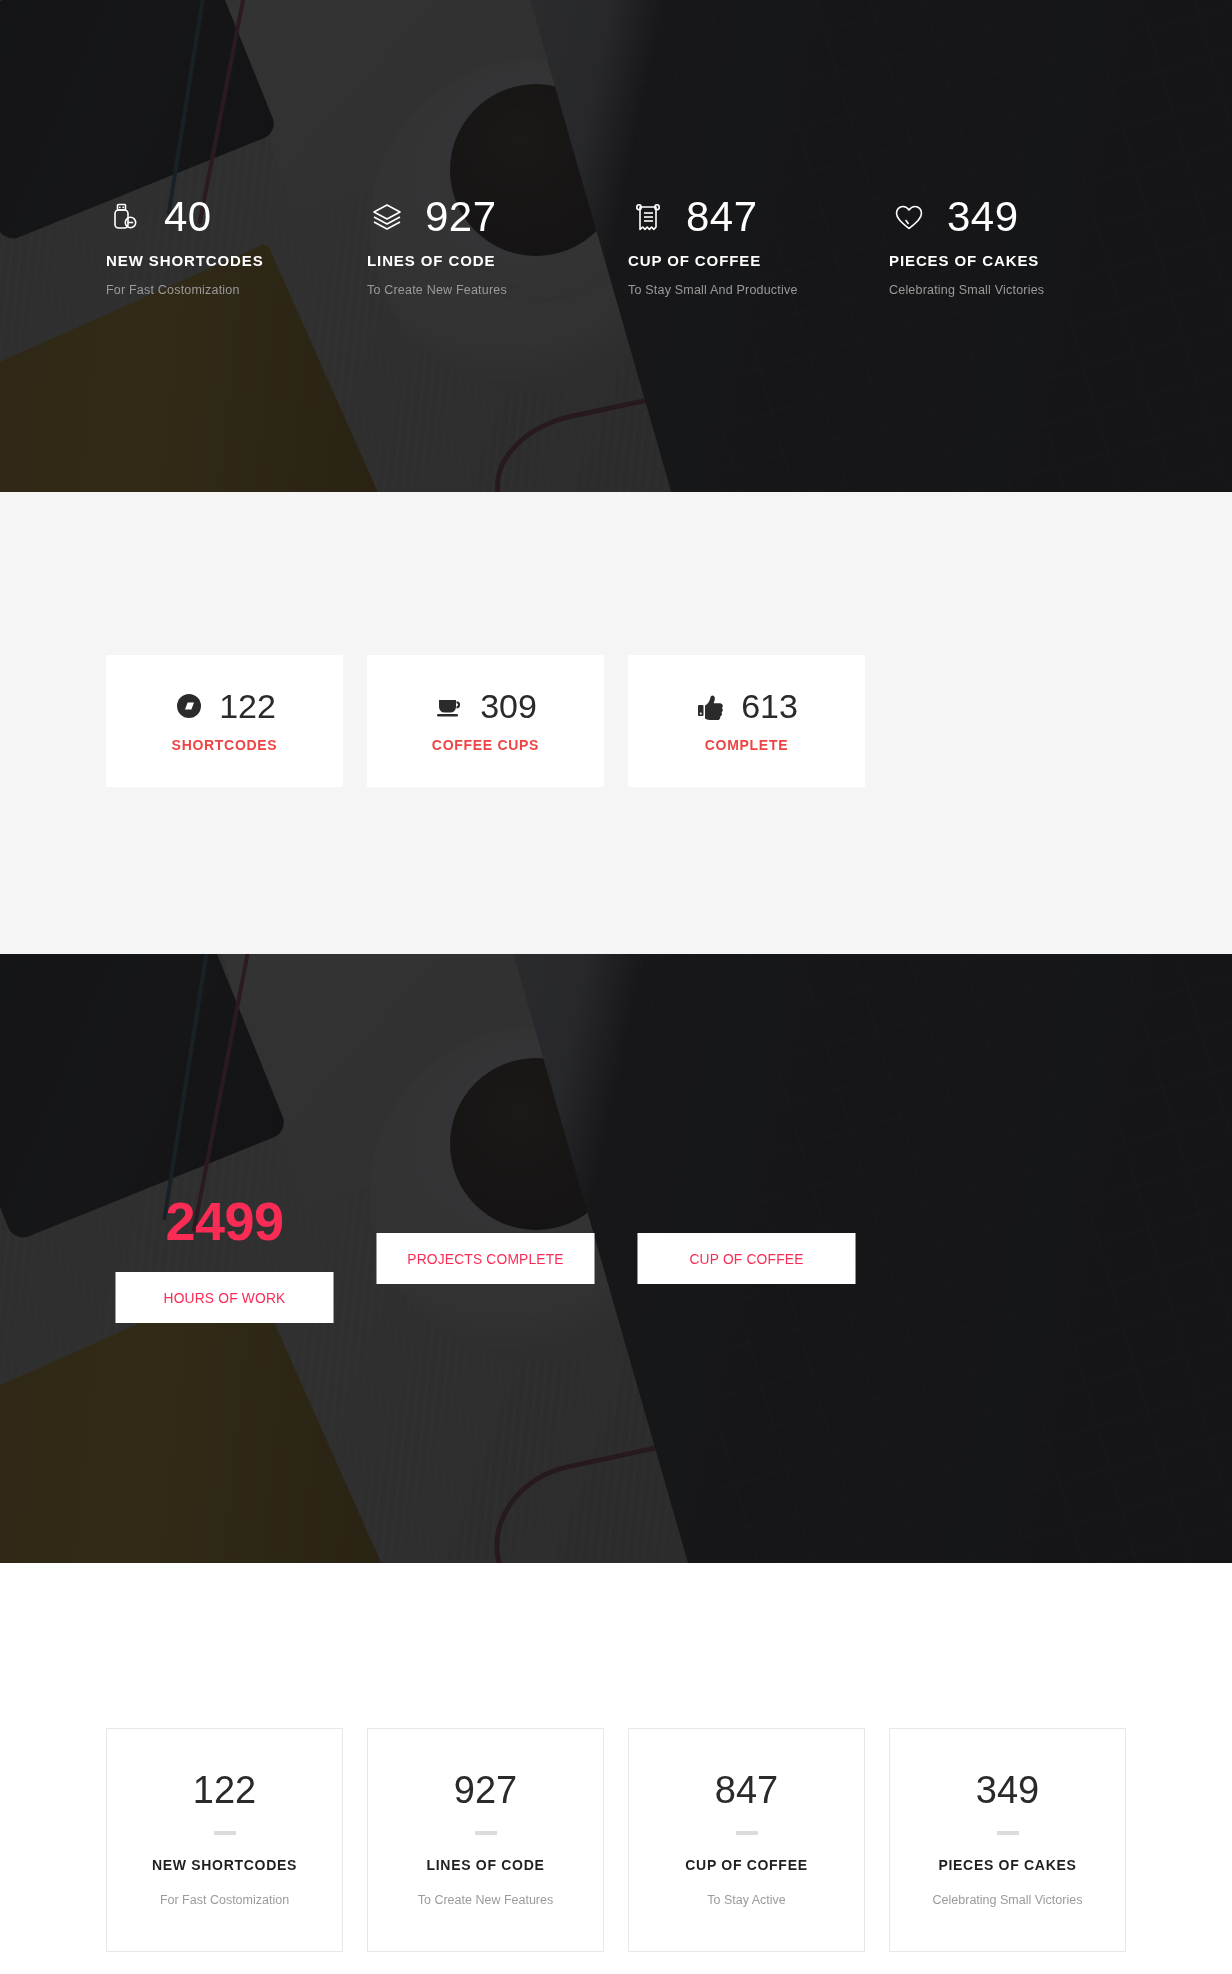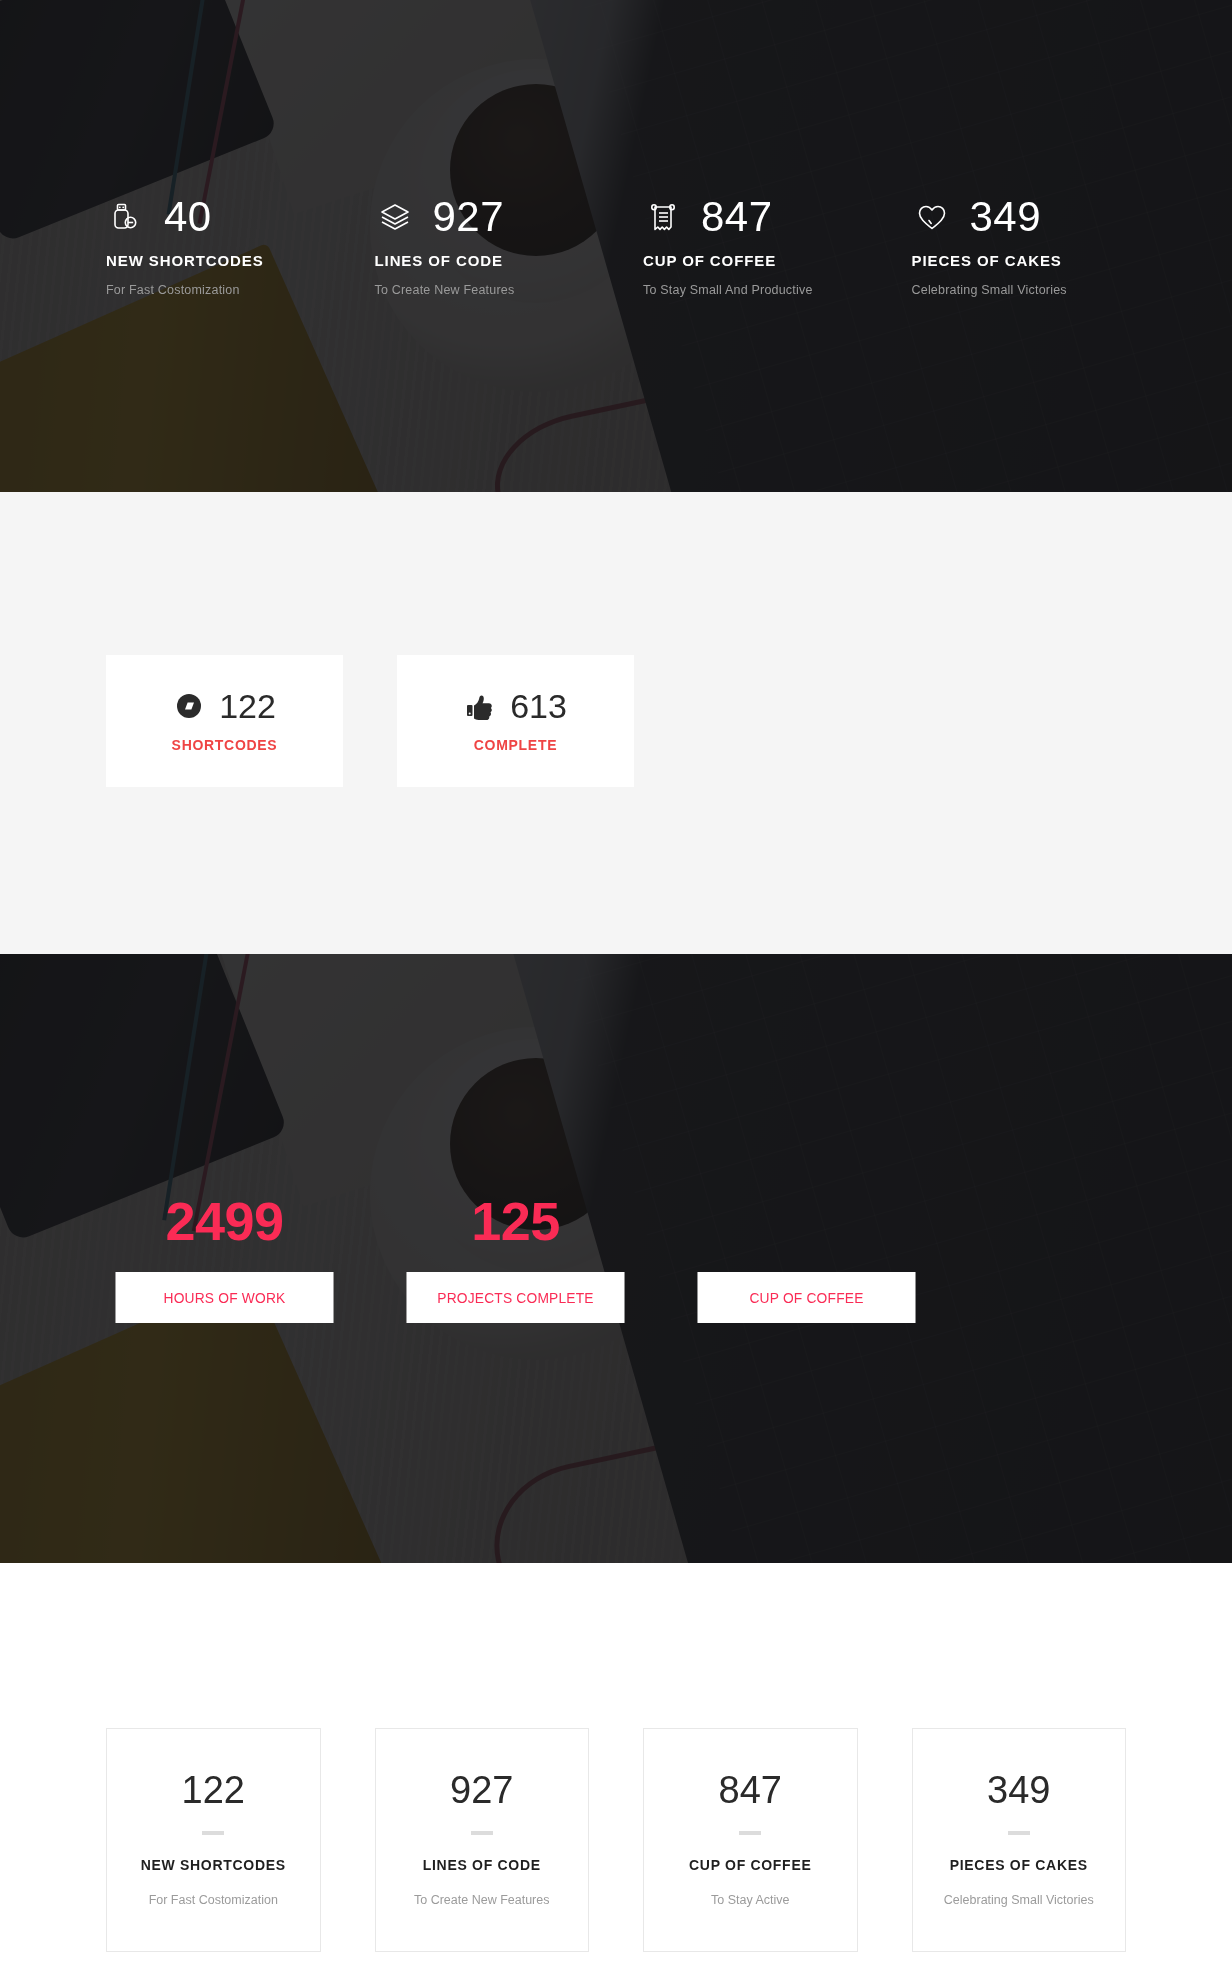--- a/index.html
+++ b/index.html
@@ -9,22 +9,21 @@
     font-family: "Liberation Sans", sans-serif;
     -webkit-font-smoothing: antialiased;
   }
   .page { width: 1232px; position: relative; overflow: hidden; }
 
   
   .container {
     width: 1044px;
     margin: 0 auto;
     display: flex;
-    align-items: flex-end;
-    gap: 30px;
+    align-items: center;
   }
   .col { width: 25%; padding: 0 12px; }
 
   
   .photo-bg { position: absolute; inset: 0; overflow: hidden; }
   .photo-bg .wood {
     position: absolute; inset: 0;
     background:
       repeating-linear-gradient(96deg, rgba(255,255,255,0.05) 0 3px, rgba(0,0,0,0.04) 3px 9px),
       linear-gradient(110deg, #d8d2c8 0%, #e6e2da 28%, #cfc8be 55%, #b9b2a8 100%);
@@ -282,20 +281,35 @@
                 <circle cx="16" cy="16" r="12" fill="#2b2b2b"></circle>
                 <polygon points="12,19.5 14.6,12.5 21,12.5 18.4,19.5" fill="#ffffff"></polygon>
               </svg>
             </span>
             <span class="card-number">122</span>
           </div>
           <div class="card-label">SHORTCODES</div>
         </div>
       </div>
 
+      <div class="col">
+        <div class="card-white">
+          <div class="row">
+            <span class="card-icon">
+              <svg viewBox="0 0 32 32" fill="#2b2b2b">
+                <path d="M5 10 h17 v7 a5.5 5.5 0 0 1 -5.5 5.5 h-6 A5.5 5.5 0 0 1 5 17 z"></path>
+                <path d="M22.5 11.2 a3.6 3.6 0 1 1 0 7.2 v-2.1 a1.5 1.5 0 0 0 0 -3 z"></path>
+                <rect x="3" y="24" width="21" height="2.6" rx="1.3"></rect>
+              </svg>
+            </span>
+            <span class="card-number">309</span>
+          </div>
+          <div class="card-label">COFFEE CUPS</div>
+        </div>
+      </div>
 
 
       <div class="col">
         <div class="card-white">
           <div class="row">
             <span class="card-icon">
               <svg viewBox="0 0 32 32" fill="#2b2b2b">
                 <rect x="3" y="15" width="5.5" height="11" rx="1"></rect>
                 <circle cx="5.7" cy="23.6" r="1" fill="#ffffff"></circle>
                 <path d="M10 15.5 c2.8 -1.6 4.8 -4.4 5.3 -7.6 c.2 -1.5 1 -2.4 2.2 -2.4 c1.4 0 2.3 1.1 2.3 2.9 c0 1.7 -.5 3.4 -1.3 4.9 h6.4 c1.7 0 2.9 1.2 2.9 2.7 c0 .8 -.3 1.5 -.9 2 c.6 .5 .9 1.2 .9 2 c0 1 -.5 1.8 -1.3 2.3 c.3 .5 .5 1 .5 1.6 c0 1.2 -.8 2.2 -1.9 2.5 c.1 .3 .2 .6 .2 1 c0 1.5 -1.2 2.6 -2.9 2.6 h-7.9 c-1.9 0 -3.4 -.6 -4.5 -1.4 z"></path>
@@ -333,21 +347,20 @@
 
         <div class="col">
           <div class="pink-item">
             <div class="pink-number">2499</div>
             <div class="pink-labelbox">HOURS OF WORK</div>
           </div>
         </div>
 
         <div class="col">
           <div class="pink-item">
-            <div class="pink-number">125</div>
             <div class="pink-labelbox">PROJECTS COMPLETE</div>
           </div>
         </div>
 
 
         <div class="col">
           <div class="pink-item">
             <div class="pink-labelbox">CUP OF COFFEE</div>
           </div>
         </div>

